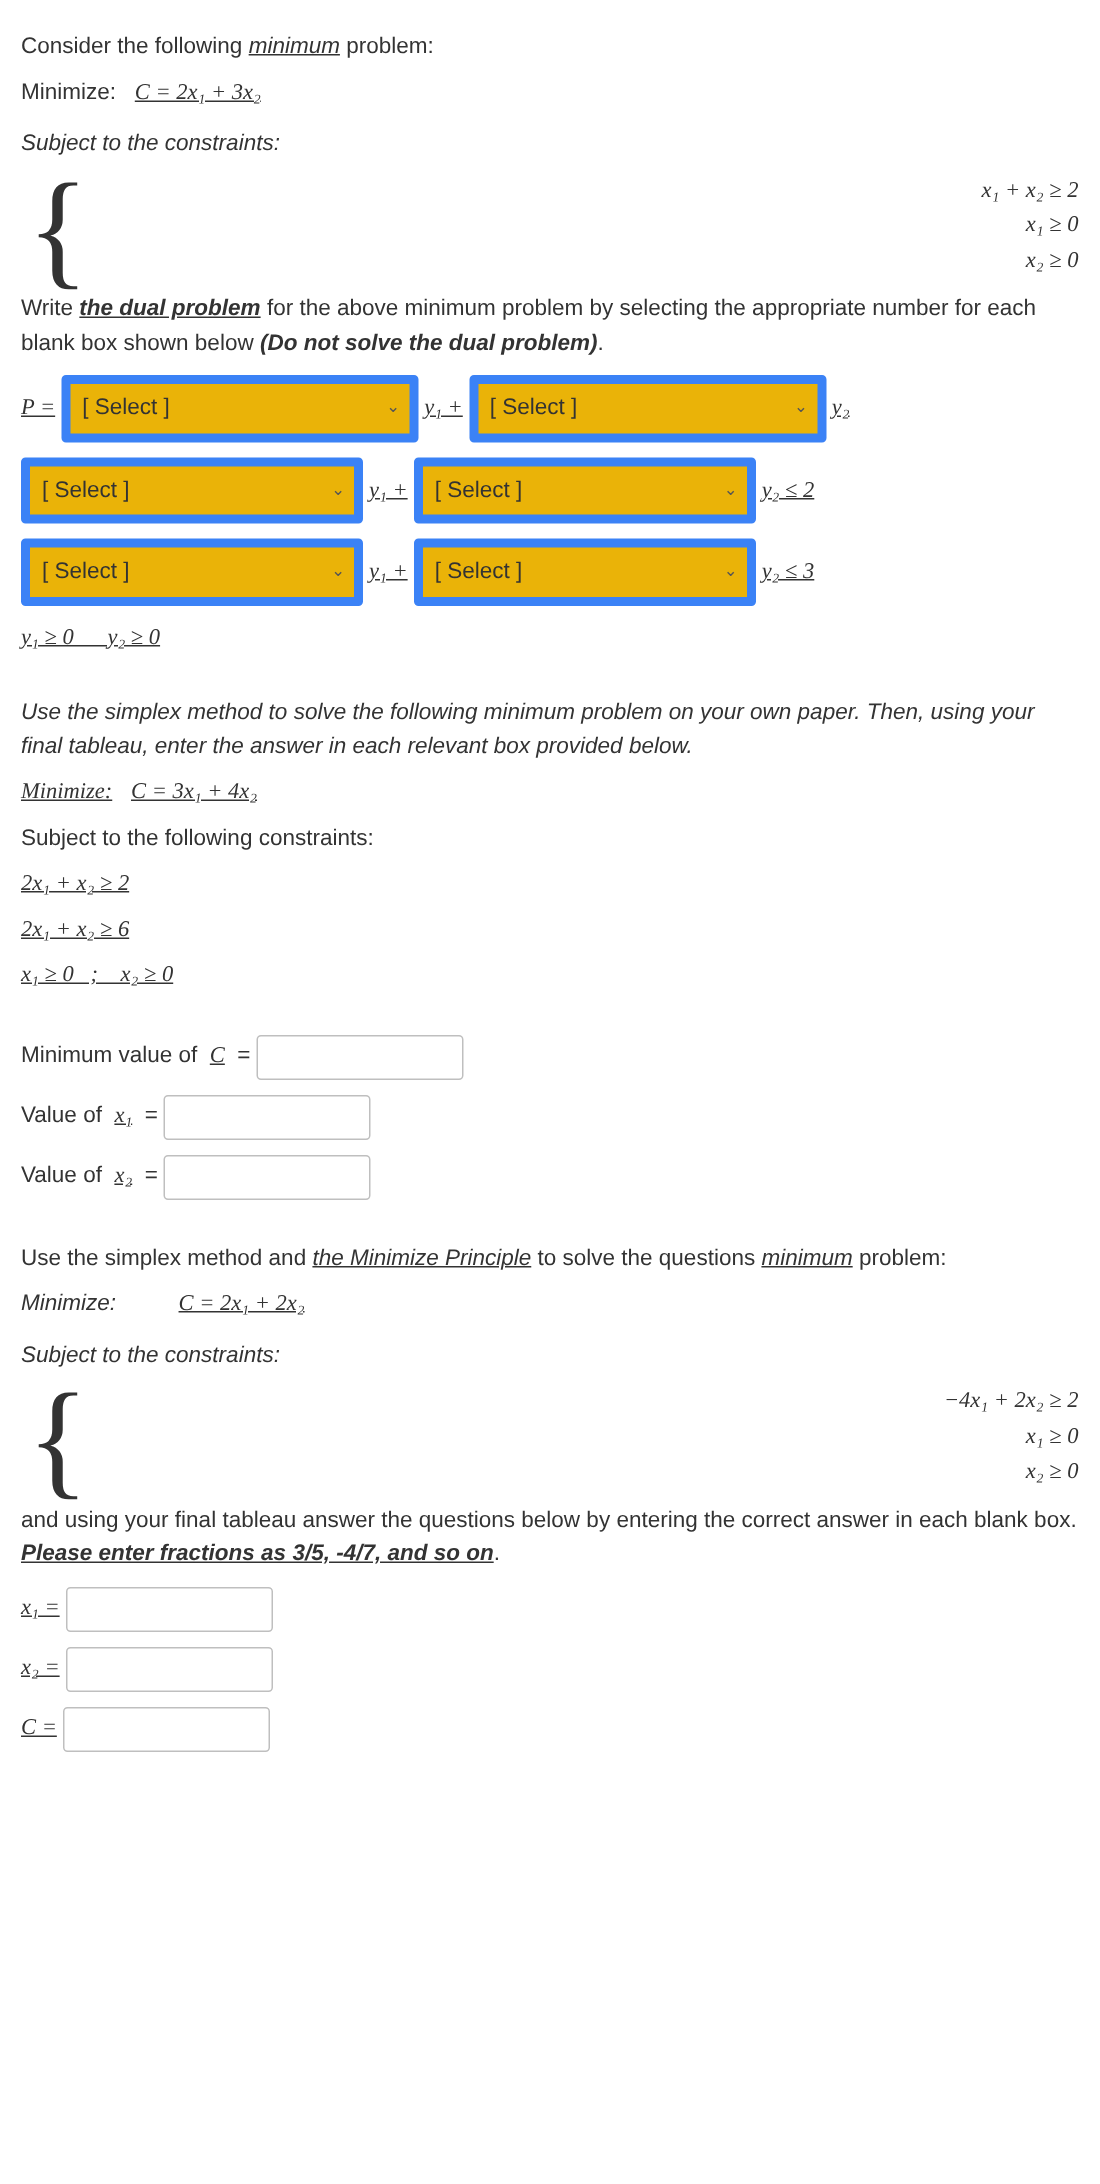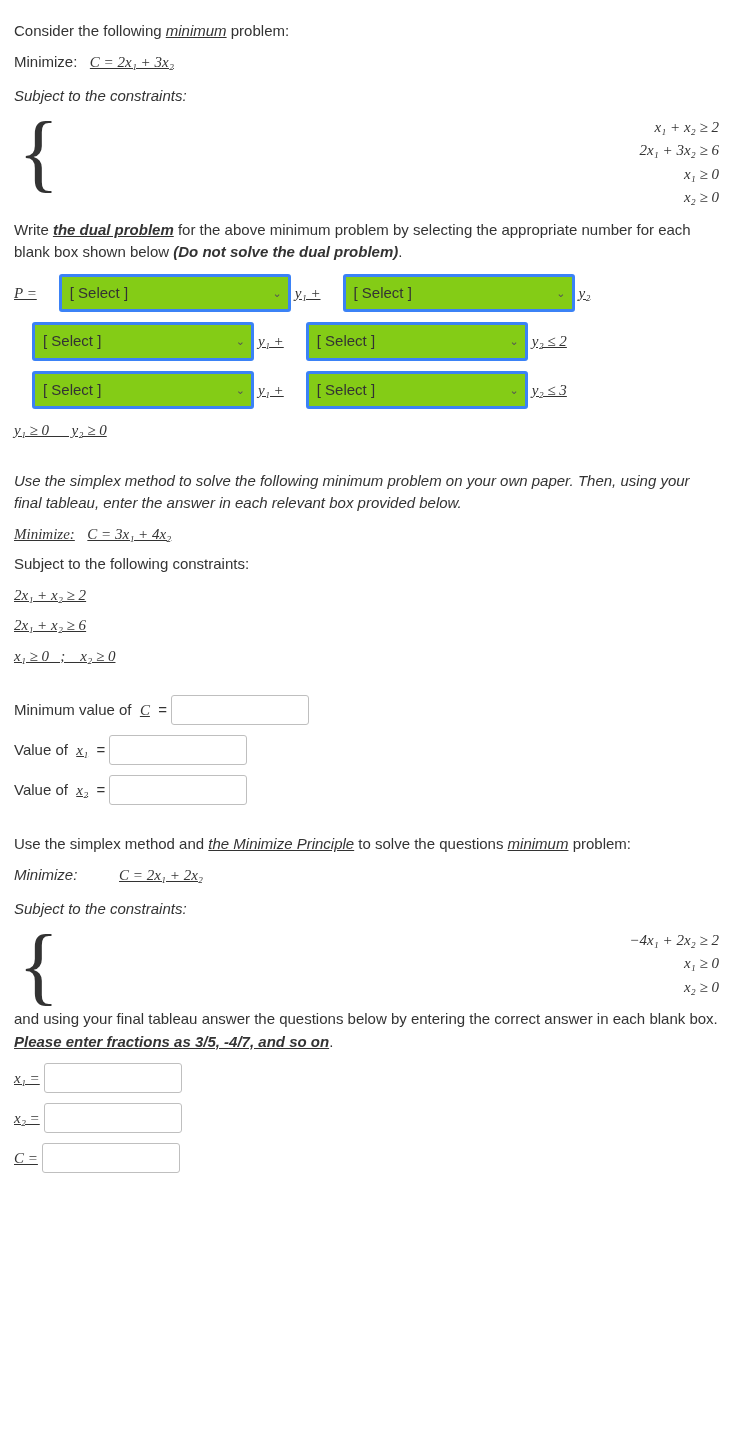--- a/index.html
+++ b/index.html
@@ -33,27 +33,26 @@
     font-family: 'Times New Roman', serif;
   }
   .constraint-line {
     font-family: 'Cambria Math', 'Times New Roman', serif;
     font-style: italic;
     margin: 1px 0;
     text-align: right;
   }
   .select-box {
     display: inline-block;
-    border: 3px solid #3b82f6;
+    border: 6px solid #3b82f6;
     border-radius: 3px;
     padding: 5px 8px;
-    background: #84cc16;
+    background: #eab308;
     vertical-align: middle;
     position: relative;
-    margin-left: 18px;
   }
   .select-wide { width: 210px; }
   .select-med { width: 200px; }
   .chev {
     position: absolute;
     right: 6px;
     top: 50%;
     transform: translateY(-50%);
     font-size: 11px;
     color: #555;
@@ -89,21 +88,20 @@
 <p>
   <span>Minimize:</span>&nbsp;&nbsp;
   <span class="math">C = 2x₁ + 3x₂</span>
 </p>
 
 <p class="italic">Subject to the constraints:</p>
 
 <div class="constraints">
   <span class="brace">{</span>
   <div class="constraint-line">x₁ + x₂ ≥ 2</div>
-  <div class="constraint-line">2x₁ + 3x₂ ≥ 6</div>
   <div class="constraint-line">x₁ ≥ 0</div>
   <div class="constraint-line">x₂ ≥ 0</div>
 </div>
 
 <p>
   <span>Write</span>
   <span class="bold-italic underline">the dual problem</span>
   <span>for the above minimum problem by selecting the appropriate number for each blank box shown below</span>
   <span class="bold-italic">(Do not solve the dual problem)</span><span>.</span>
 </p>

